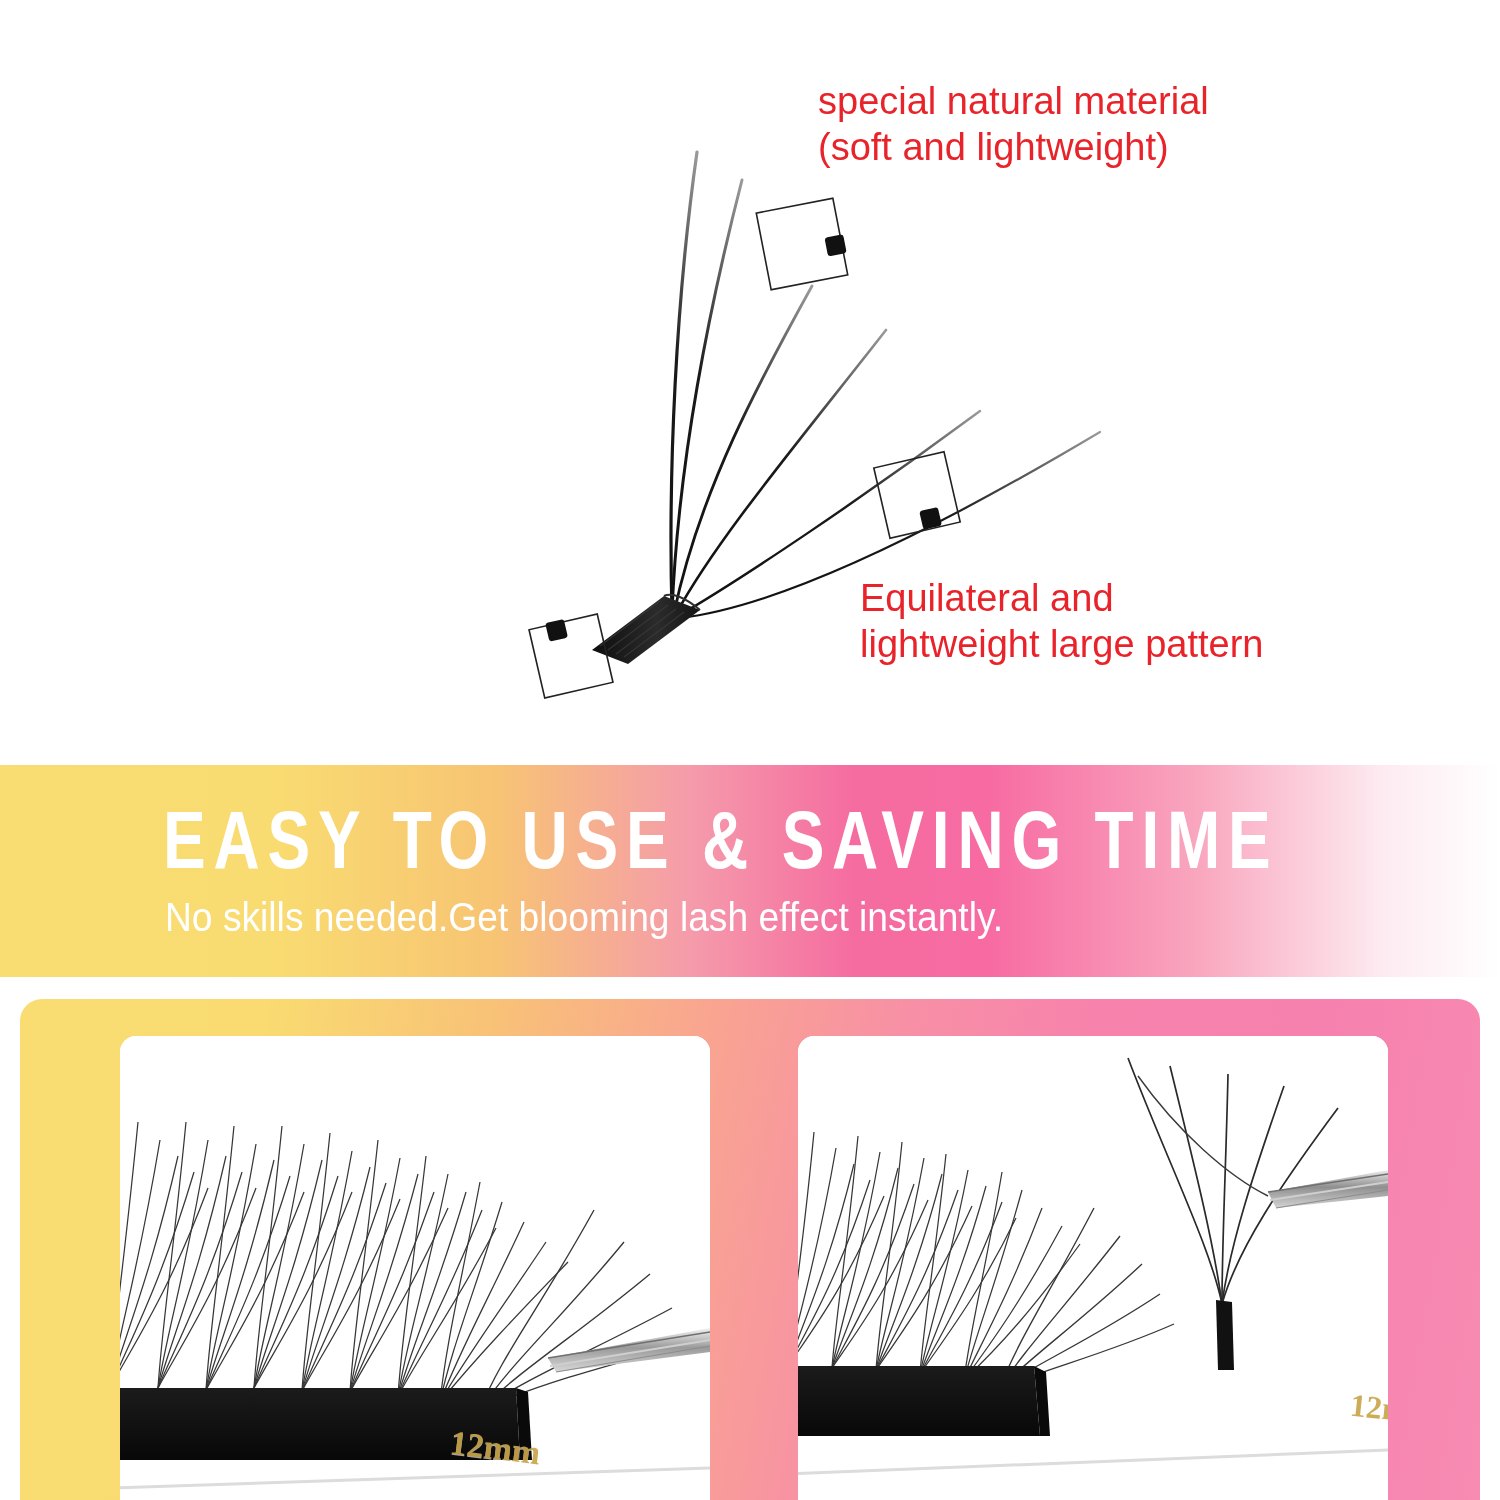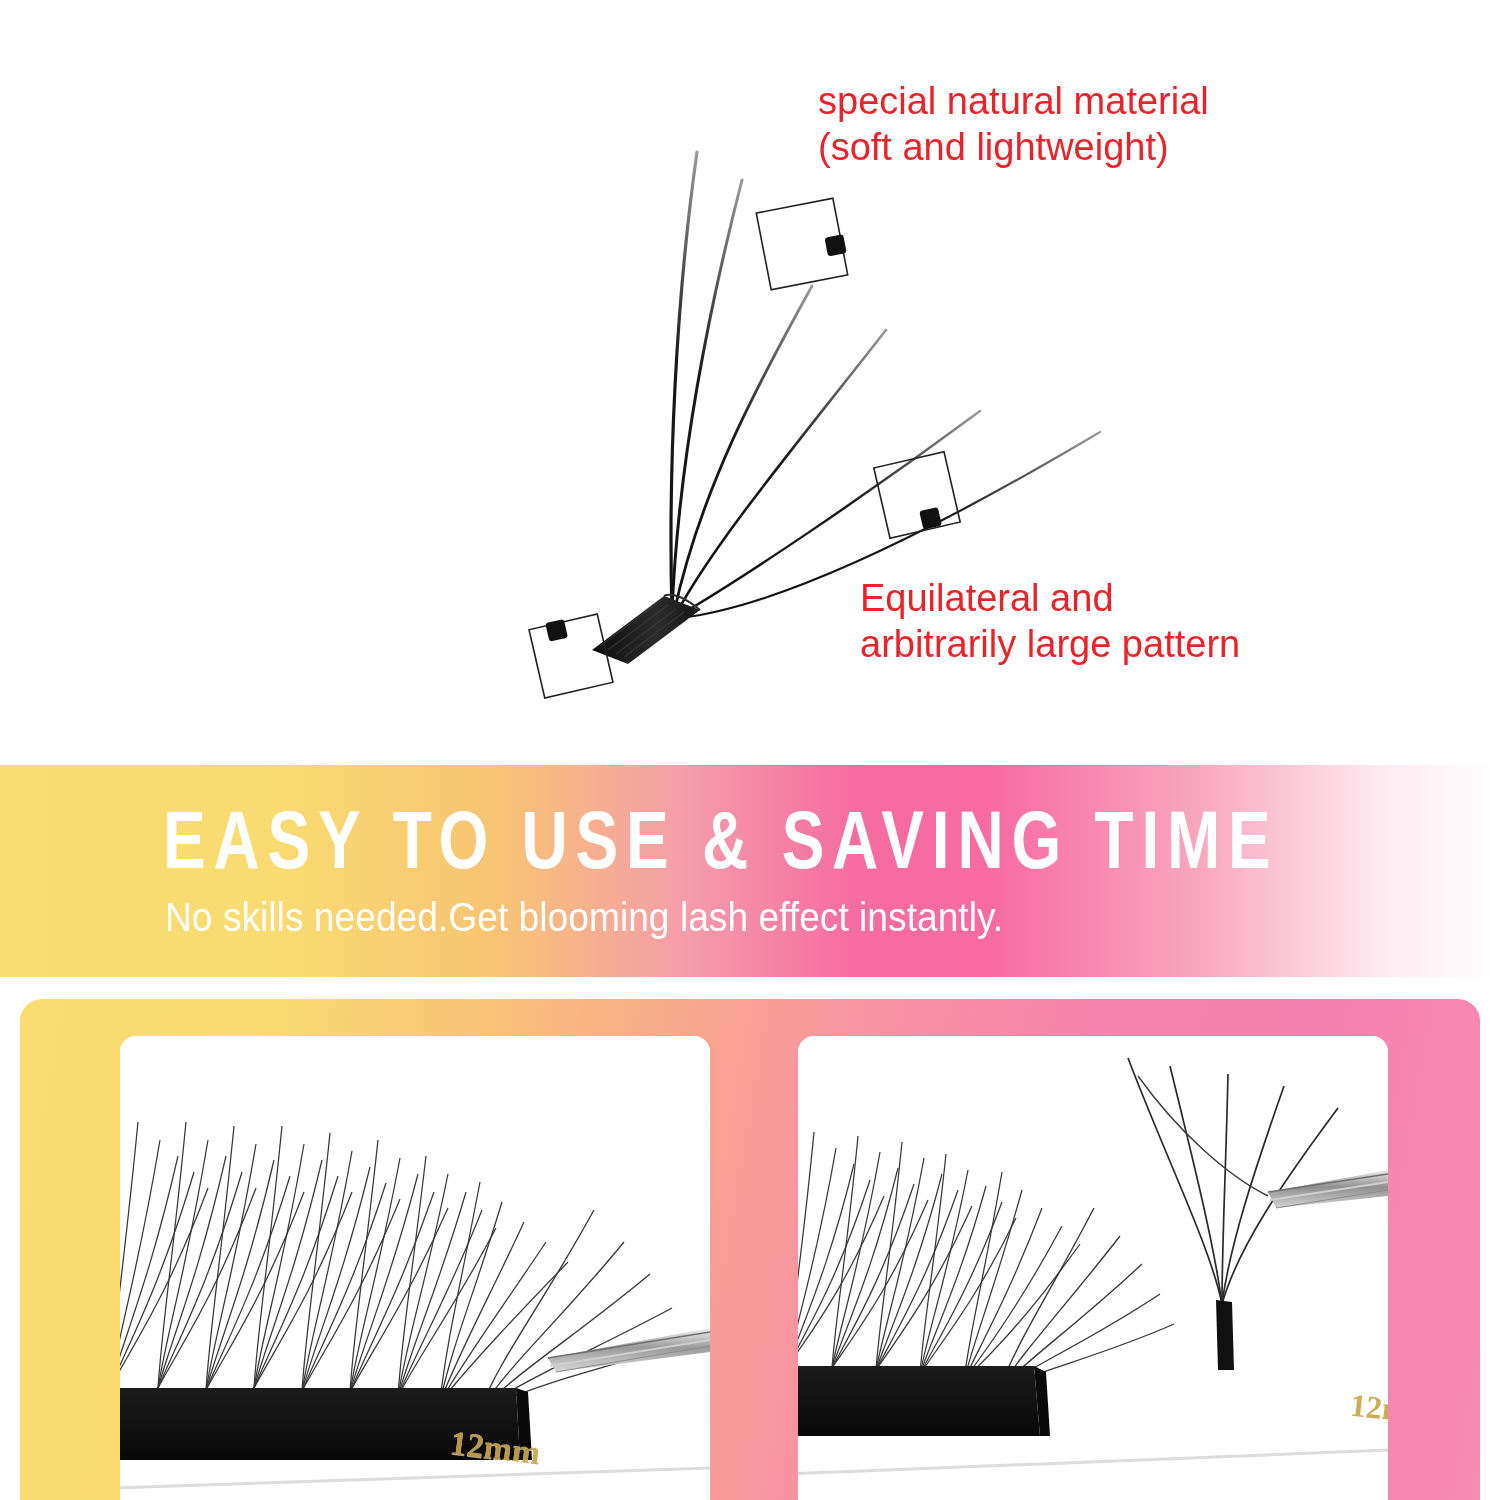--- a/index.html
+++ b/index.html
@@ -105,21 +105,21 @@
 
       <g>
         <rect x="536" y="621" width="70" height="70" transform="rotate(-13 571 656)" fill="none" stroke="#222" stroke-width="1.6"></rect>
         <rect x="547" y="621" width="19" height="19" rx="3" transform="rotate(-13 556 630)" fill="#111"></rect>
       </g>
     </svg>
 
     <div class="callout c1">special natural material
 (soft and lightweight)</div>
     <div class="callout c3">Equilateral and
-arbitrarily large pattern</div>
+lightweight large pattern</div>
   </div>
 
   <div class="banner">
     <div class="banner-title">EASY TO USE &amp; SAVING TIME</div>
     <div class="banner-sub">No skills needed.Get blooming lash effect instantly.</div>
   </div>
 
   <div class="frame">
 
     <div class="photo left">

